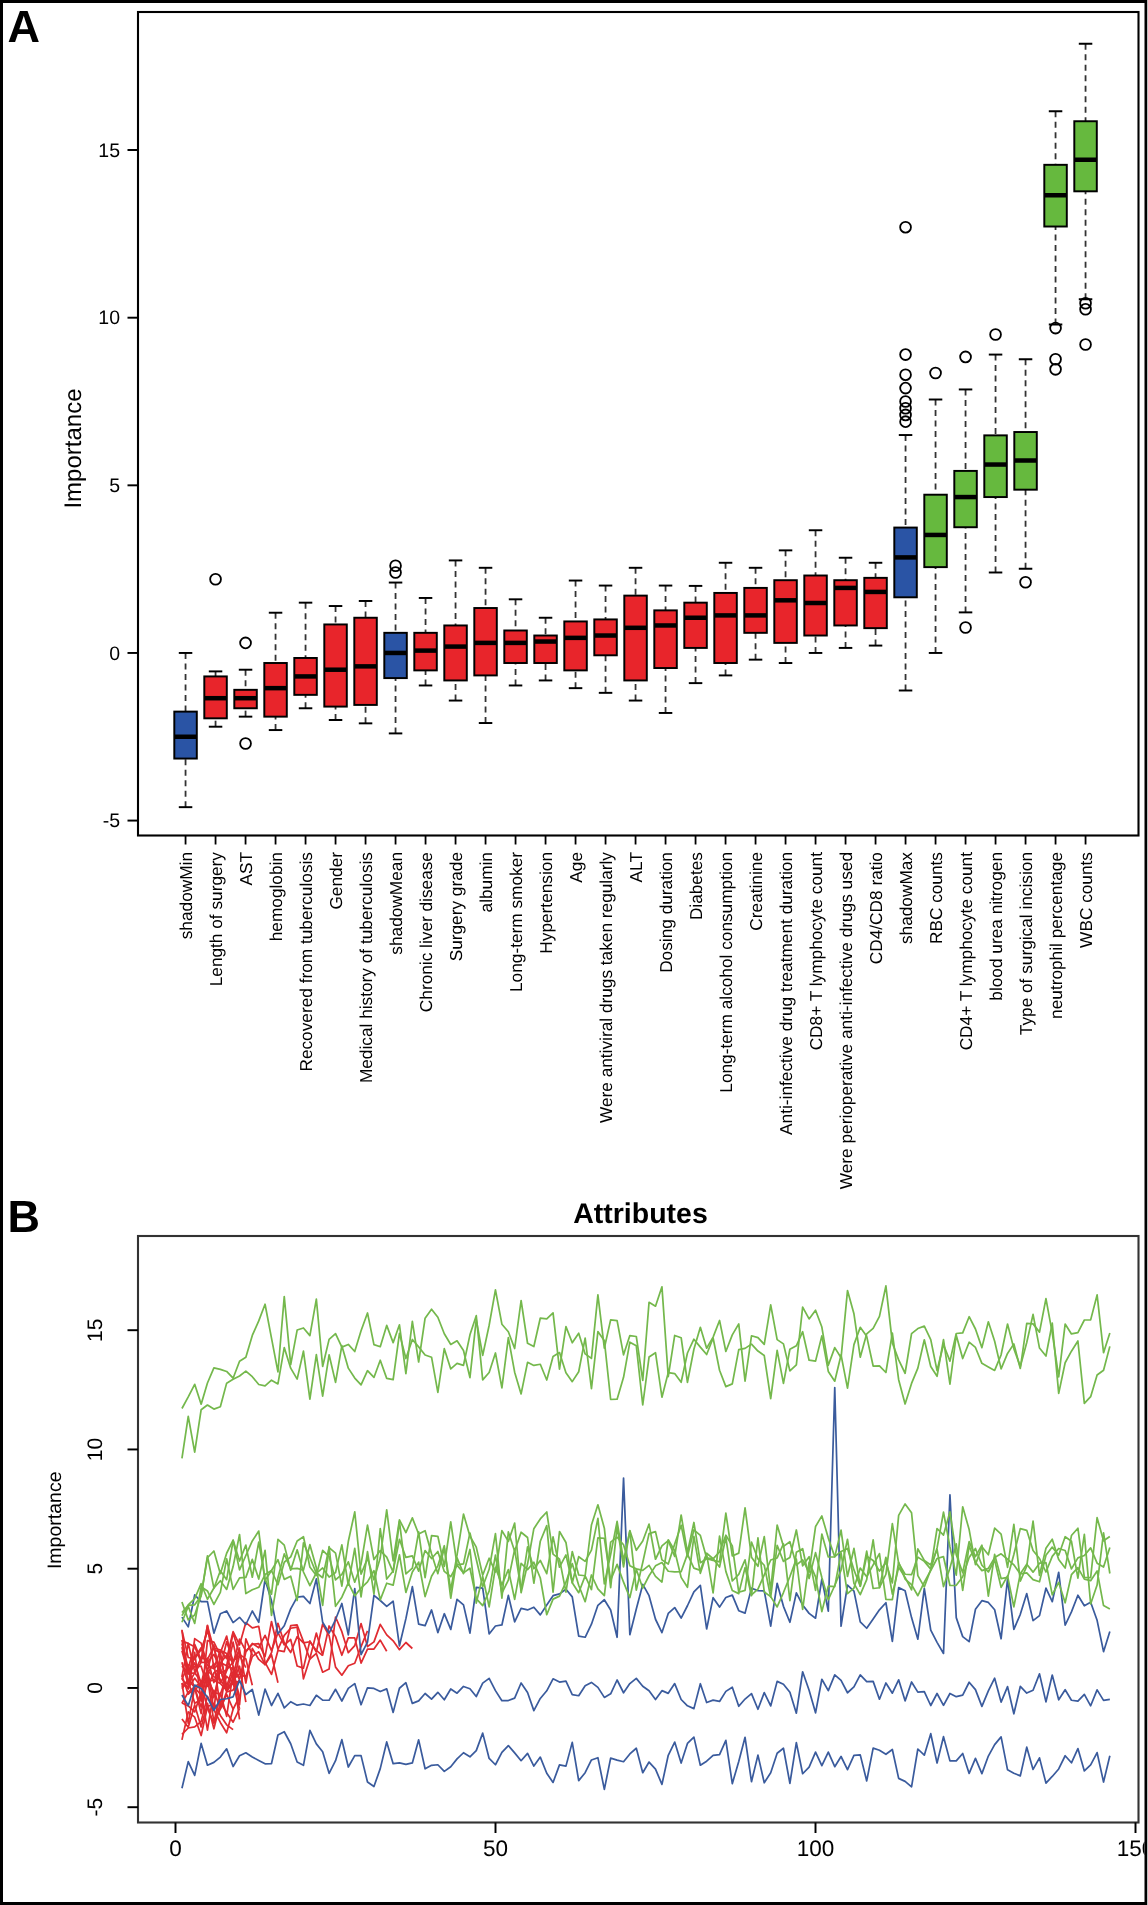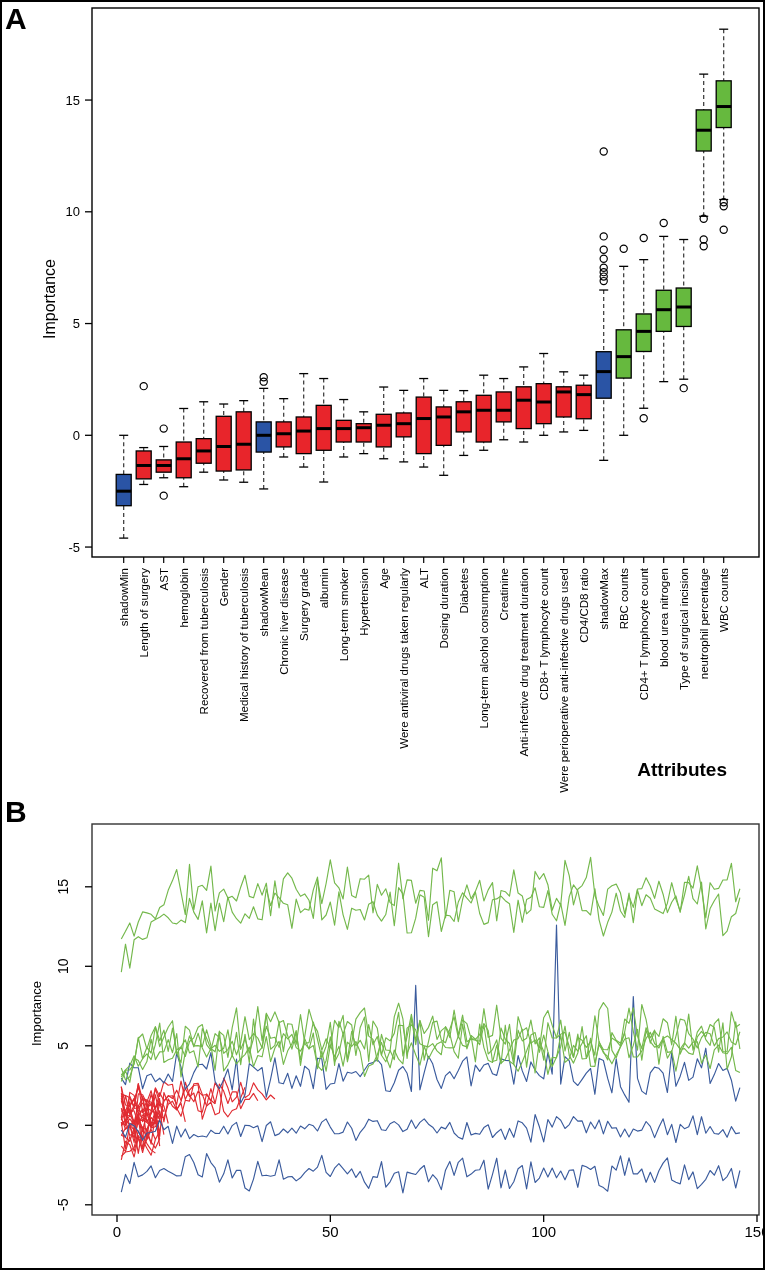--- a/index.html
+++ b/index.html
@@ -12,21 +12,21 @@
     position:absolute; font-size:30px; font-weight:bold; line-height:1;
   }
   #labelA{left:3px; top:2px;}
   #labelB{left:3px; top:795px;}
   .vlabel{
     position:absolute; white-space:nowrap; text-align:center;
     transform:rotate(-90deg);
   }
   #ylabA{left:-12px; top:288px; width:120px; font-size:16px;}
   #ylabB{left:-26px; top:1004px; width:120px; font-size:13px;}
-  .hlabel{position:absolute; text-align:right; white-space:nowrap;}
+  .hlabel{position:absolute; text-align:center; white-space:nowrap;margin-top:40px;}
   #xlabA{left:125px; top:757px; width:600px; font-size:19px; font-weight:bold;}
   #xlabB{left:140px; top:1243px; width:600px; font-size:14px;}
   svg{position:absolute; left:0; top:0;}
   text{fill:#000;}
 </style>
 </head>
 <body>
 
 <div id="figure">
   <svg id="fig" width="765" height="1270" viewBox="0 0 765 1270">

